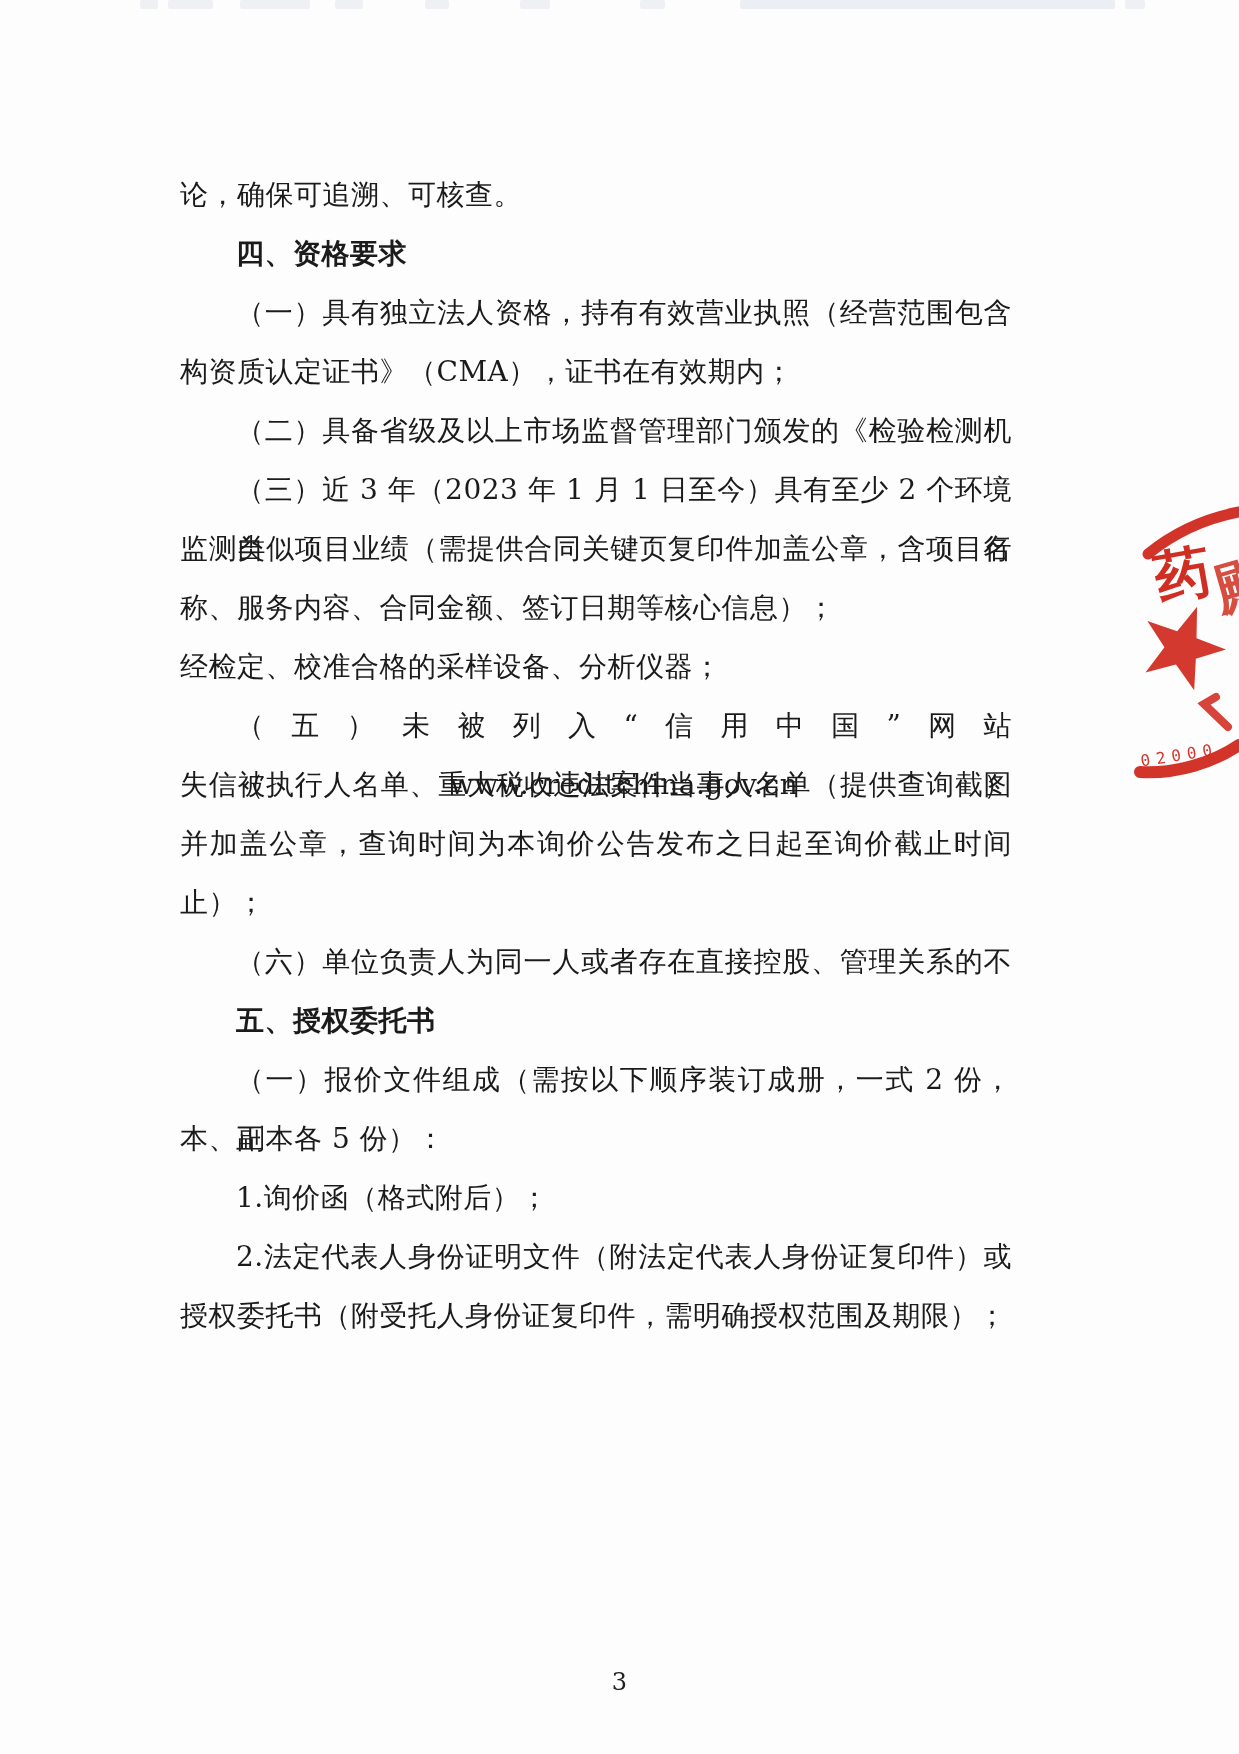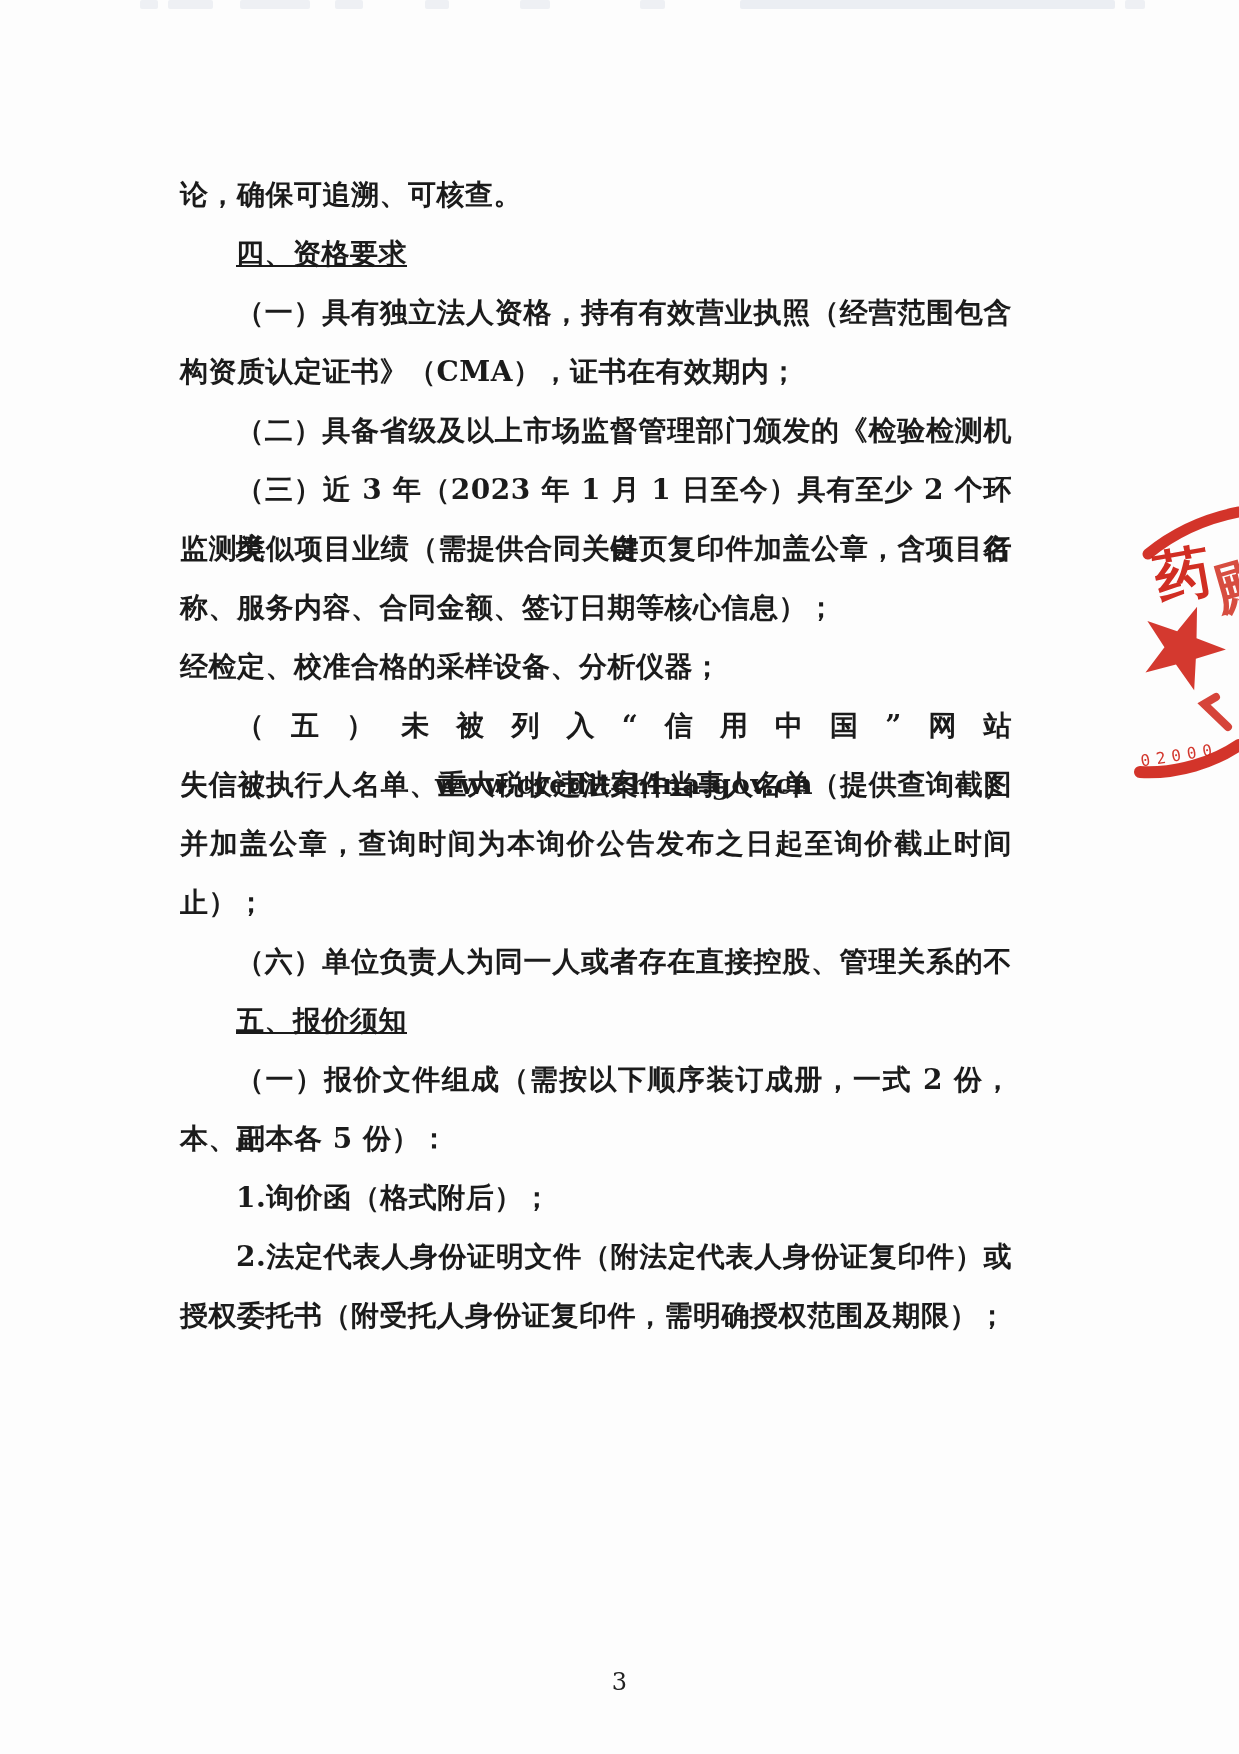--- a/index.html
+++ b/index.html
@@ -14,24 +14,23 @@
 
   
   .doc-body{
     position:absolute;left:180px;top:165px;width:832px;
     color:#1b1b1b;
   }
   .doc-line{
     height:59px;line-height:59px;font-size:28px;
     white-space:nowrap;overflow:visible;
     letter-spacing:0.5px;
-    font-weight:bold;
   }
   .doc-line.indent{padding-left:56px;}
-  .doc-line.bold{font-weight:bold;text-decoration:underline;}
+  .doc-line.bold{font-weight:bold;}
   .doc-line.fill{
     white-space:normal;
     text-align:justify;
     -moz-text-align-last:justify;
     text-align-last:justify;
   }
 
   
   .page-number{
     position:absolute;left:0;right:0;top:1668px;
@@ -66,21 +65,21 @@
     <div class="doc-line indent fill">（二）具备省级及以上市场监督管理部门颁发的《检验检测机</div>
     <div class="doc-line indent fill">（三）近 3 年（2023 年 1 月 1 日至今）具有至少 2 个环境自行</div>
     <div class="doc-line fill">监测类似项目业绩（需提供合同关键页复印件加盖公章，含项目名</div>
     <div class="doc-line">称、服务内容、合同金额、签订日期等核心信息）；</div>
     <div class="doc-line">经检定、校准合格的采样设备、分析仪器；</div>
     <div class="doc-line indent fill">（五）未被列入“信用中国”网站（www.creditchina.gov.cn）</div>
     <div class="doc-line fill">失信被执行人名单、重大税收违法案件当事人名单（提供查询截图</div>
     <div class="doc-line fill">并加盖公章，查询时间为本询价公告发布之日起至询价截止时间</div>
     <div class="doc-line">止）；</div>
     <div class="doc-line indent fill">（六）单位负责人为同一人或者存在直接控股、管理关系的不</div>
-    <div class="doc-line indent bold">五、报价须知</div>
+    <div class="doc-line indent bold">五、授权委托书</div>
     <div class="doc-line indent fill">（一）报价文件组成（需按以下顺序装订成册，一式 2 份，正</div>
     <div class="doc-line">本、副本各 5 份）：</div>
     <div class="doc-line indent">1.询价函（格式附后）；</div>
     <div class="doc-line indent fill">2.法定代表人身份证明文件（附法定代表人身份证复印件）或</div>
     <div class="doc-line">授权委托书（附受托人身份证复印件，需明确授权范围及期限）；</div>
   </div>
 
 <div class="stamp">
   <svg width="229" height="330" viewBox="0 0 229 330" xmlns="http://www.w3.org/2000/svg">
 

